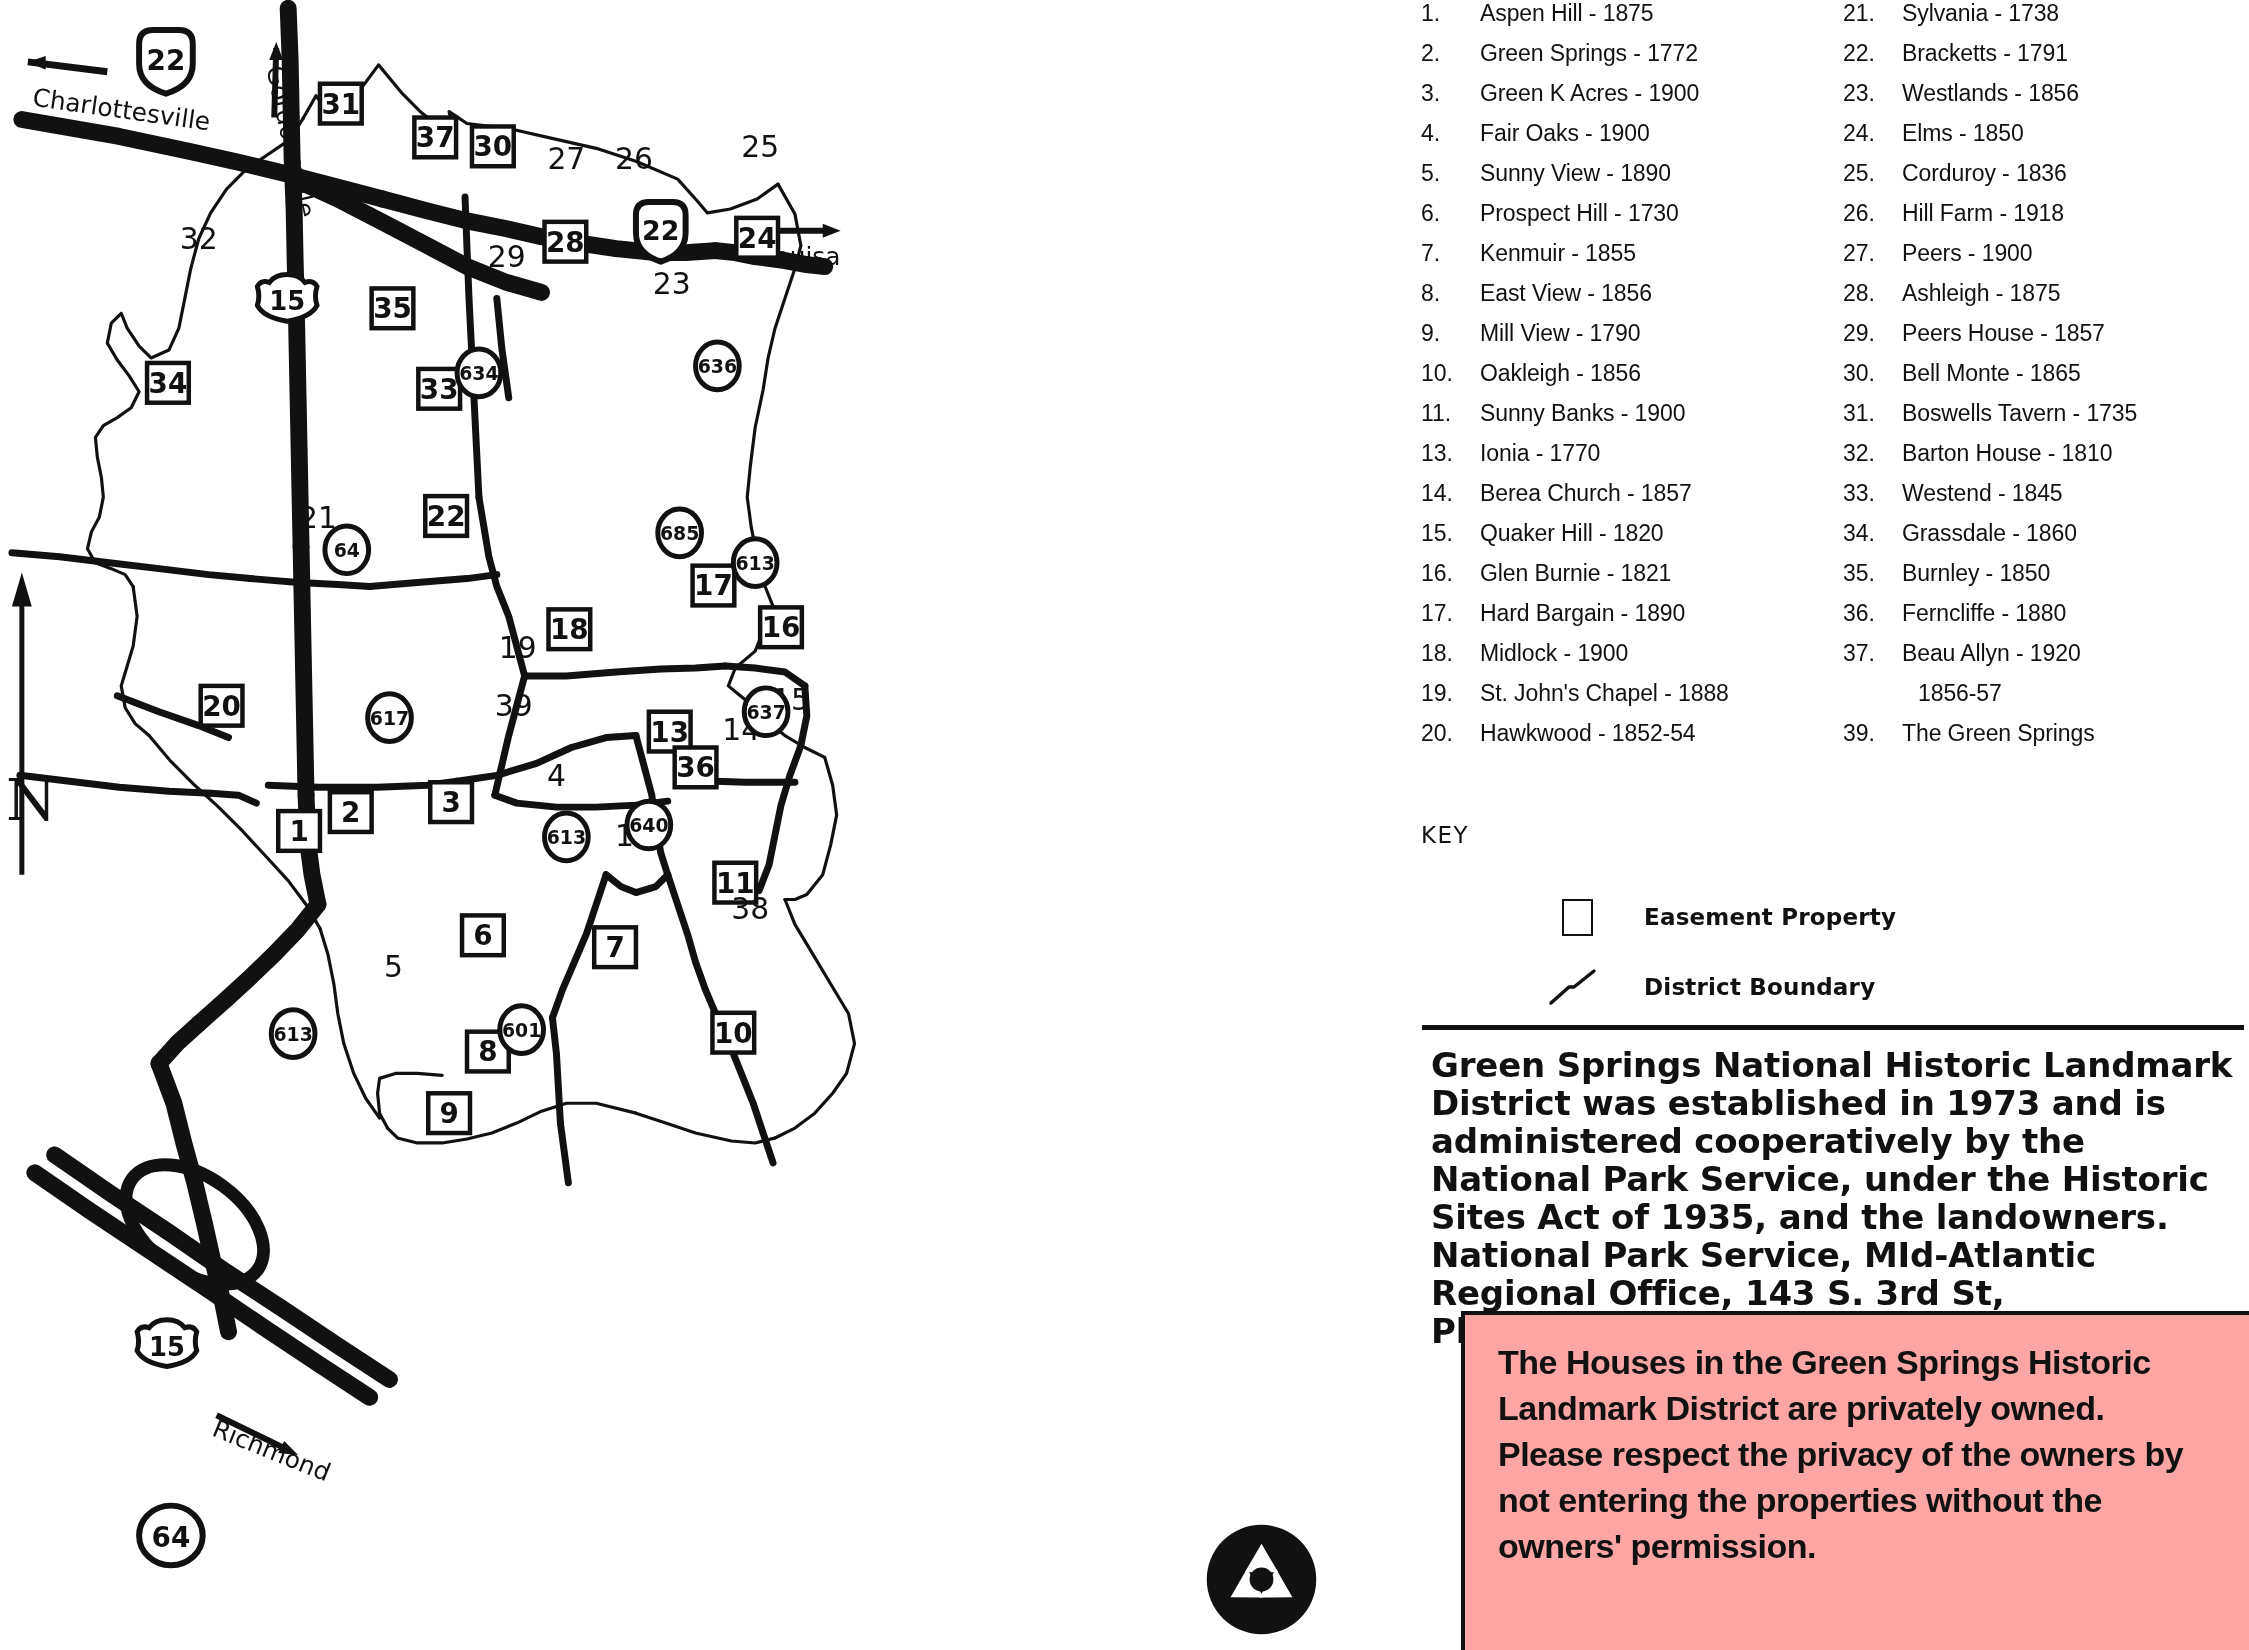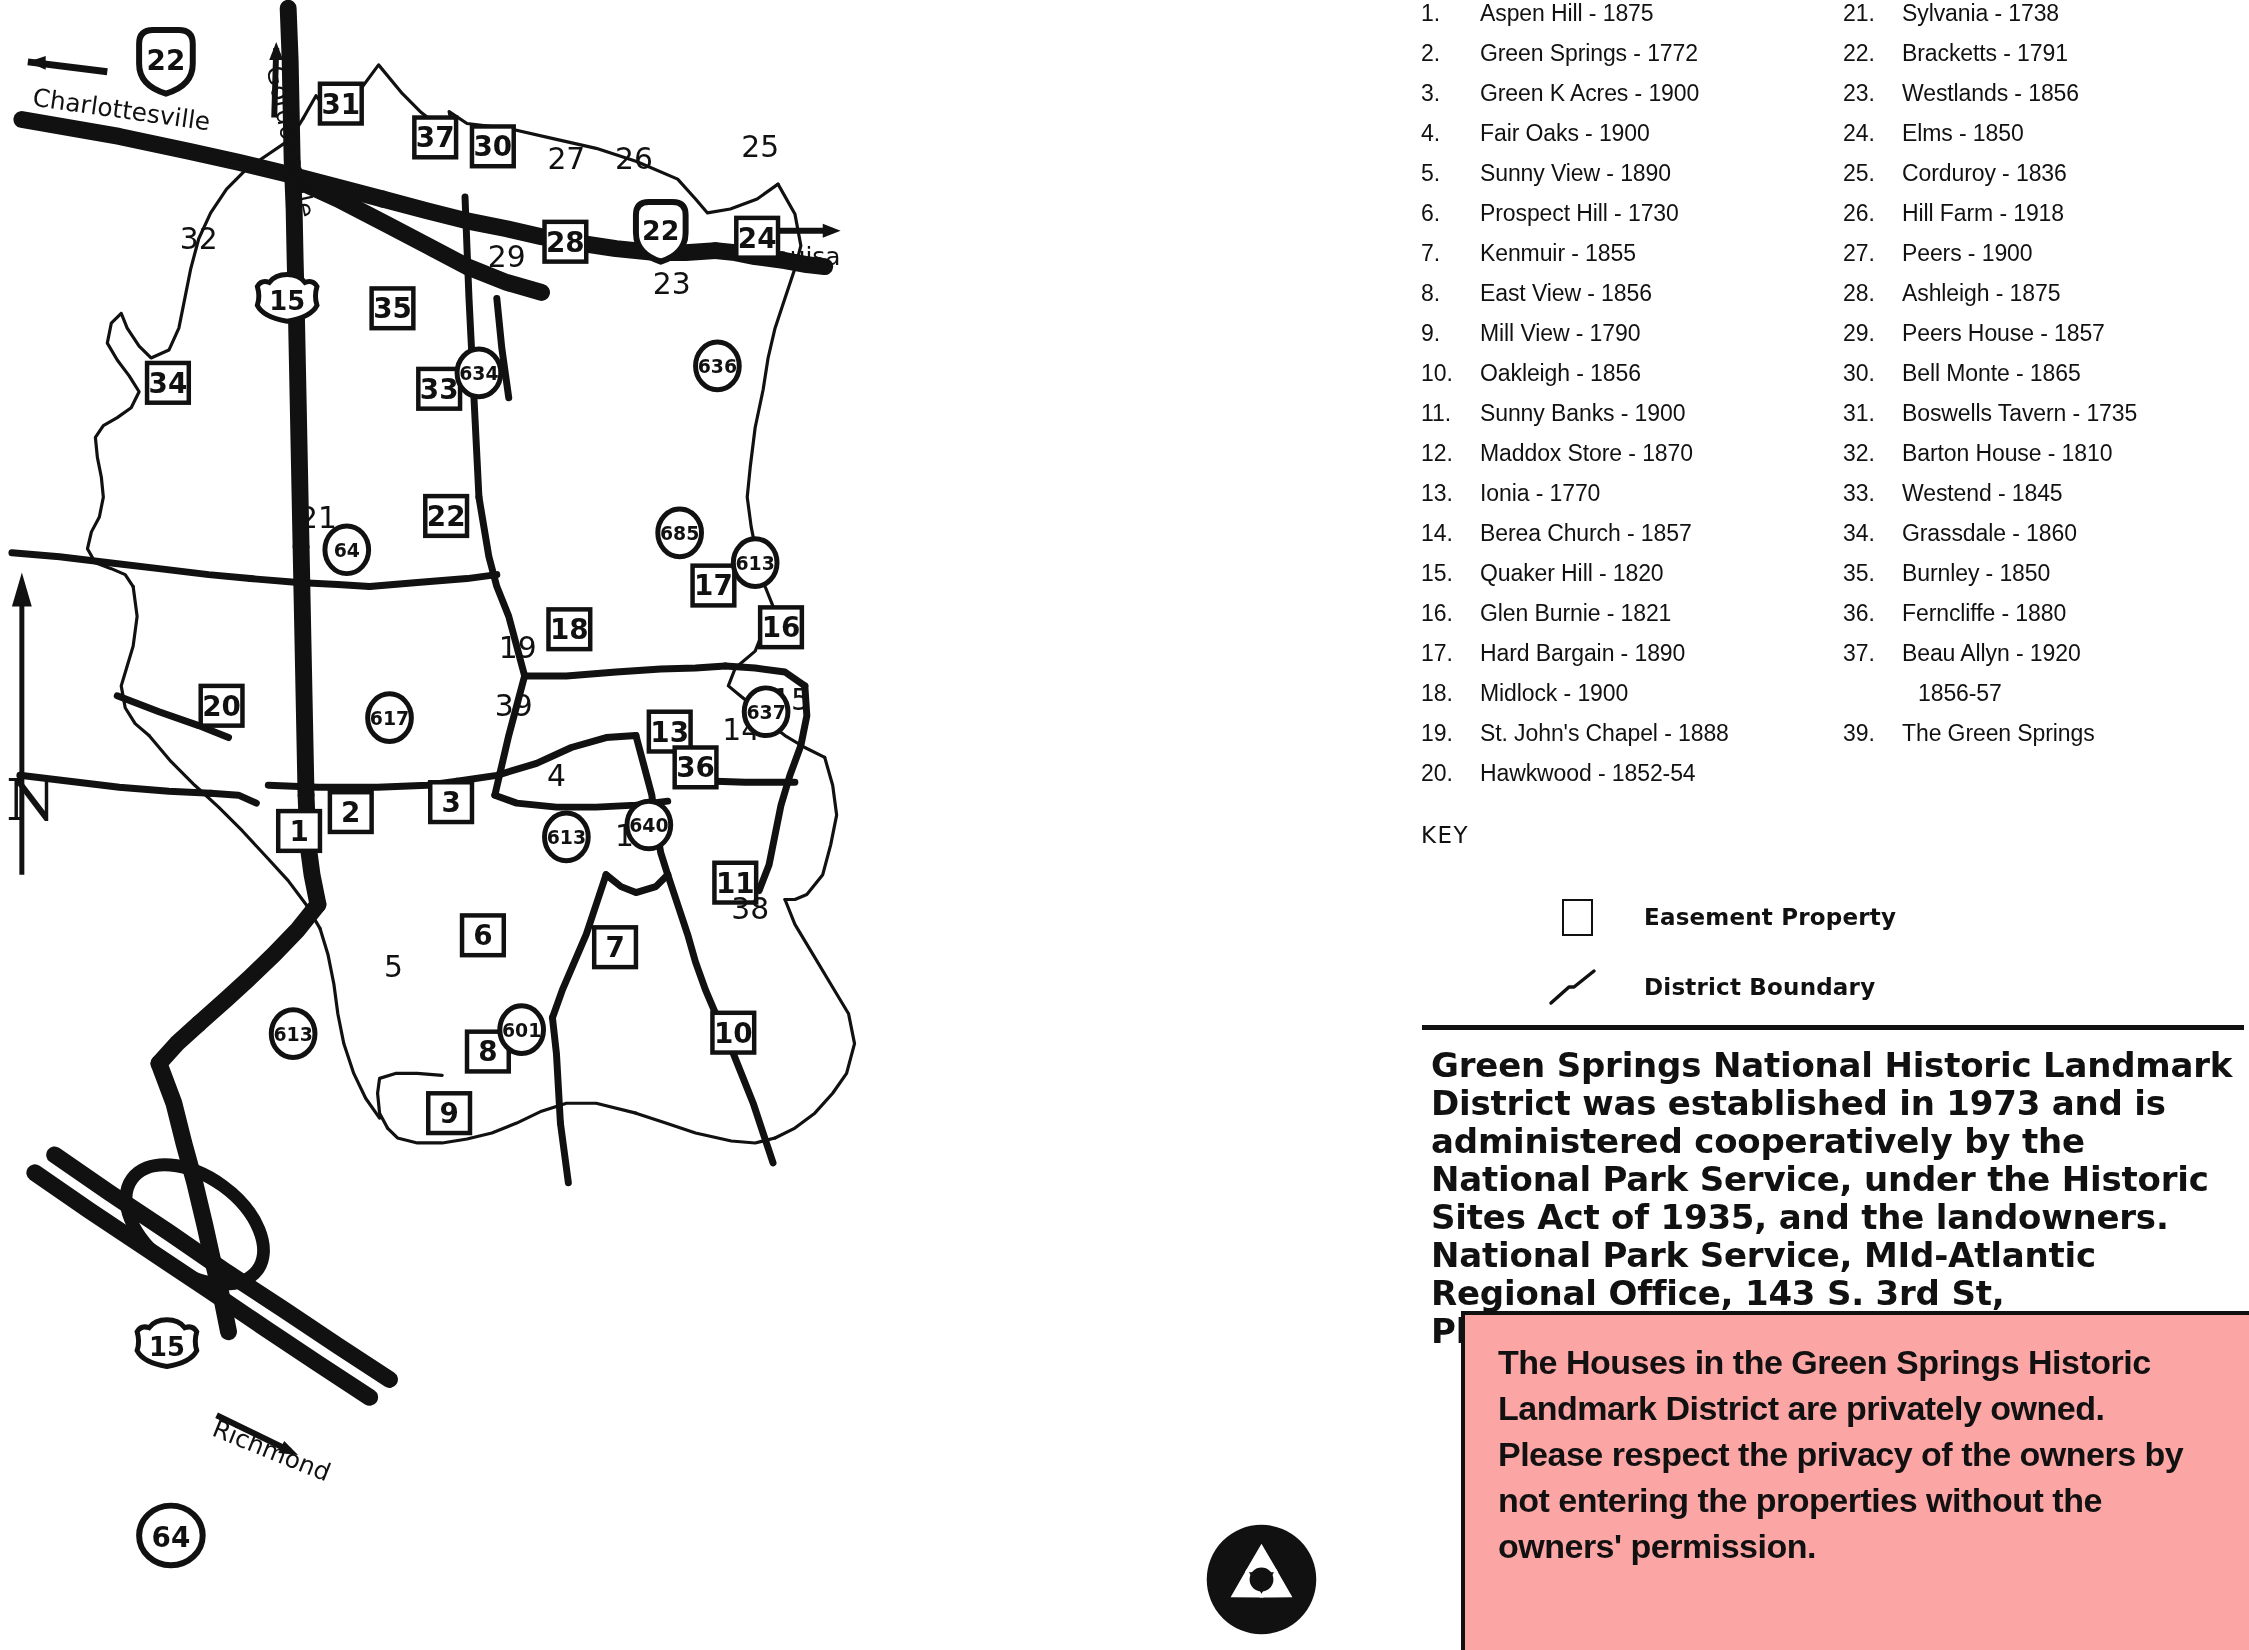--- a/index.html
+++ b/index.html
@@ -530,24 +530,20 @@
           </div>
           <div class="prop-row">
             <span class="prop-num">10.</span>
             <span class="prop-name">Oakleigh - 1856</span>
           </div>
           <div class="prop-row">
             <span class="prop-num">11.</span>
             <span class="prop-name">Sunny Banks - 1900</span>
           </div>
           <div class="prop-row">
-            <span class="prop-num">12.</span>
-            <span class="prop-name">Maddox Store - 1870</span>
-          </div>
-          <div class="prop-row">
             <span class="prop-num">13.</span>
             <span class="prop-name">Ionia - 1770</span>
           </div>
           <div class="prop-row">
             <span class="prop-num">14.</span>
             <span class="prop-name">Berea Church - 1857</span>
           </div>
           <div class="prop-row">
             <span class="prop-num">15.</span>
             <span class="prop-name">Quaker Hill - 1820</span>

